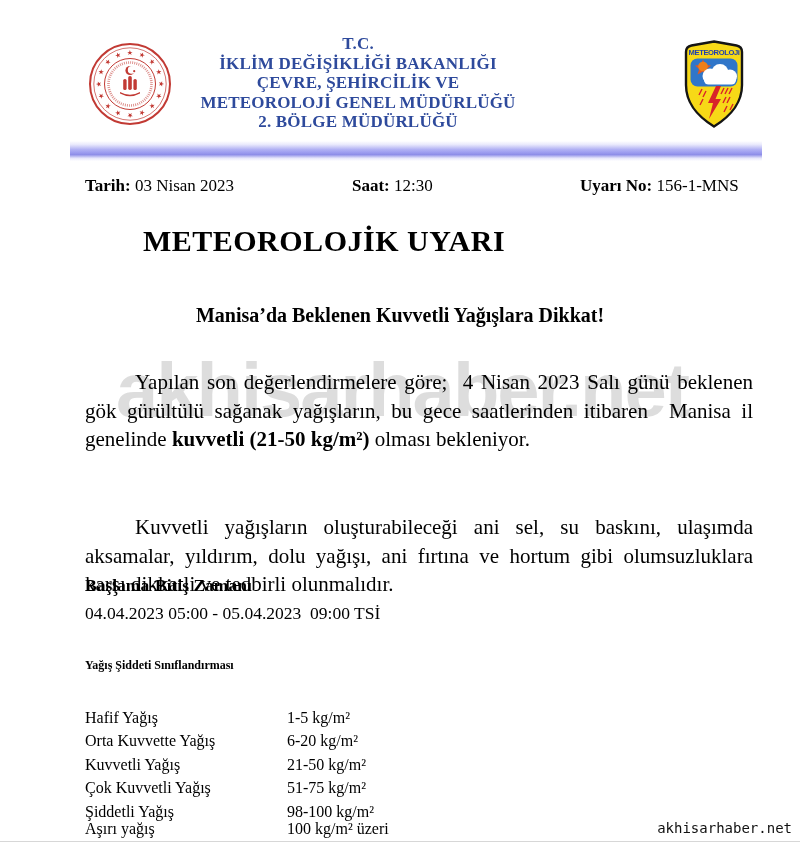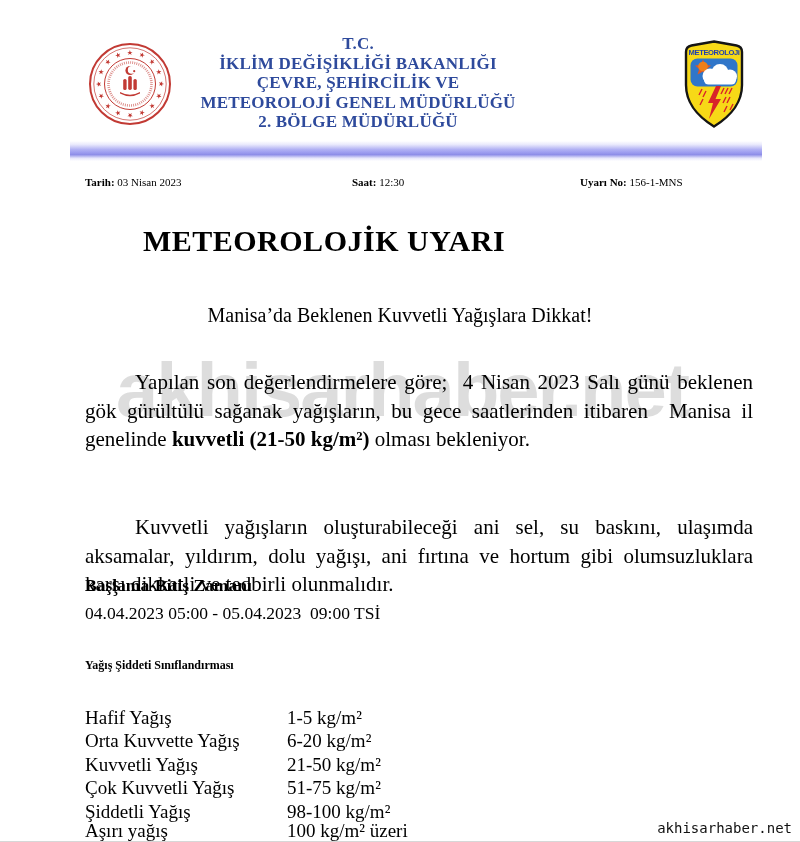--- a/index.html
+++ b/index.html
@@ -15,34 +15,34 @@
     position:absolute; left:0; top:34px; width:716px; text-align:center;
     font-weight:bold; font-size:17px; line-height:19.5px; color:#2e4a9c;
     letter-spacing:.2px;
   }
   .shield { position:absolute; left:683px; top:40px; width:62px; height:88px; }
   .grad-bar {
     position:absolute; left:70px; top:141px; width:692px; height:20px;
     background:linear-gradient(180deg,#ffffff 0%,#e9e9fc 18%,#b2b2f4 42%,#a0a0f1 55%,#8e8ee8 68%,#e7e7fb 86%,#ffffff 100%);
   }
   
-  .info-row { position:absolute; left:85px; top:176px; width:668px; height:20px; font-size:11px; }
+  .info-row { position:absolute; left:85px; top:176px; width:668px; height:20px; font-size:17px; }
   .info-item { position:absolute; top:0; white-space:pre; }
   .info-date { left:0; }
   .info-time { left:267px;font-family:Liberation Serif, serif; }
   .info-no   { left:495px; }
   .info-item b { font-weight:bold; }
   
   .main-title {
     position:absolute; left:0; top:224px; width:648px; text-align:center;
     font-weight:bold; font-size:30px; letter-spacing:.5px;
   }
   .sub-title {
     position:absolute; left:0; top:304px; width:800px; text-align:center;
-    font-weight:normal; font-size:20px;
+    font-weight:bold; font-size:20px;
   }
   
   .watermark {
     position:absolute; left:116px; top:346px; width:700px;
     font-family:"Liberation Sans", sans-serif; font-weight:bold;
     font-size:76px; letter-spacing:-2px; color:#c9c9c9; opacity:.62;
     white-space:nowrap; pointer-events:none;
   }
   .footer-site {
     position:absolute; right:8px; top:820px;
@@ -55,21 +55,21 @@
   }
   .para-1 { top:368px; }
   .para-2 { top:497px;margin-top:16px; }
   .para b { font-weight:bold; }
   .startend { position:absolute; left:85px; top:575px; font-size:17.5px; }
   .startend-heading { font-weight:bold; }
   .startend-value { margin-top:7px; white-space:pre; }
   .class-heading {
     position:absolute; left:85px; top:658px; font-weight:bold; font-size:12px;
   }
-  .class-table { position:absolute; left:85px; top:706px; width:420px; font-size:19px; }
+  .class-table { position:absolute; left:85px; top:706px; width:420px; font-size:16px; }
   .class-row { display:grid; grid-template-columns:202px auto; height:23.5px; align-items:center; }
   .class-row:last-child { height:17px; margin-top:-4px; }
   .bottom-line { position:absolute; left:0; bottom:0; width:800px; height:1px; background:#d7d7d7; }
 </style>
 </head>
 <body>
 
 <div class="page">
 
   <div class="watermark">akhisarhaber.net</div>

